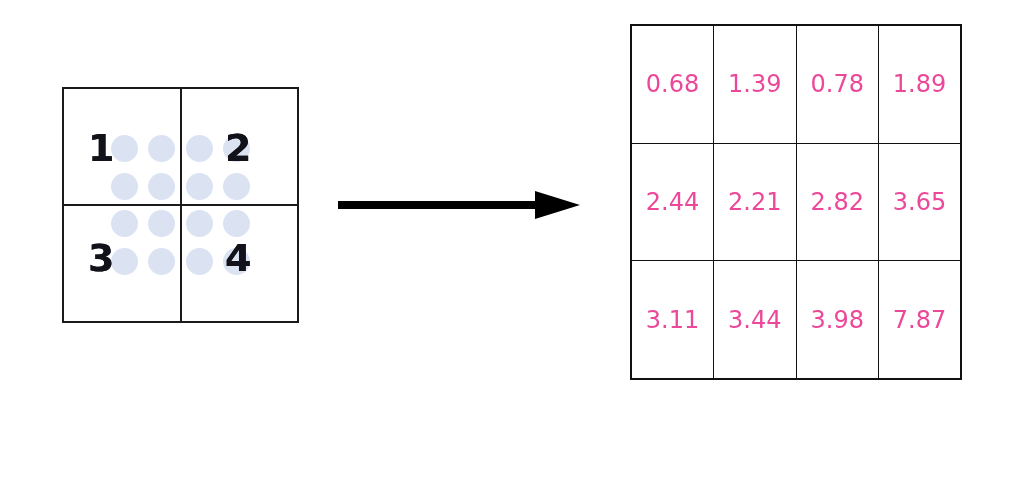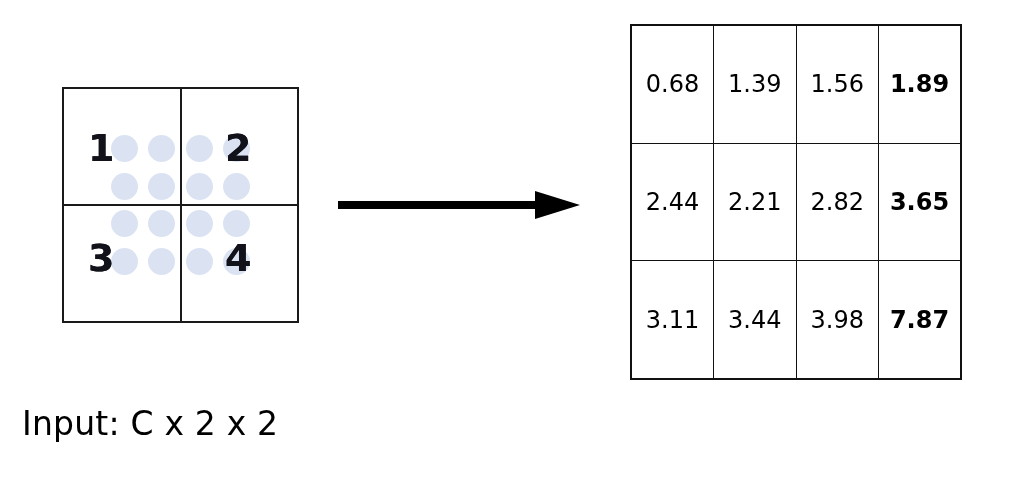--- a/index.html
+++ b/index.html
@@ -114,28 +114,28 @@
     box-sizing: border-box;
     border-collapse: collapse;
     table-layout: fixed;
     background: #ffffff;
   }
   #output-table td {
     border: 1.5px solid #111111;
     text-align: center;
     vertical-align: middle;
     font-size: 24px;
-    color: #000000;
+    color: #ec4899;
     padding: 0;
     height: 89px;
   }
   #output-table tr:first-child td { border-top-width: 2px; }
   #output-table tr:last-child td  { border-bottom-width: 2px; margin-left: 37px; }
   #output-table td:first-child    { border-left-width: 2px; }
-  #output-table td:last-child     { border-right-width: 2px; font-weight: bold; }
+  #output-table td:last-child     { border-right-width: 2px; }
 
   
   .caption {
     position: absolute;
     font-size: 33px;
     font-weight: 400;
     color: #000000;
     white-space: nowrap;
     letter-spacing: 0.2px;
   }
@@ -214,33 +214,32 @@
   <svg id="arrow" viewBox="0 0 242 38">
     <rect x="0" y="15" width="205" height="8" fill="#000000"></rect>
     <polygon points="197,5 242,19 197,33" fill="#000000"></polygon>
   </svg>
 
   <table id="output-table">
     <tbody>
       <tr>
         <td>0.68</td>
         <td>1.39</td>
-        <td>1.56</td>
+        <td>0.78</td>
         <td>1.89</td>
       </tr>
       <tr>
         <td>2.44</td>
         <td>2.21</td>
         <td>2.82</td>
         <td>3.65</td>
       </tr>
       <tr>
         <td>3.11</td>
         <td>3.44</td>
         <td>3.98</td>
         <td>7.87</td>
       </tr>
     </tbody>
   </table>
 
-  <div class="caption" id="input-caption">Input: C x 2 x 2</div>
 
 </div>
 
 </body></html>

